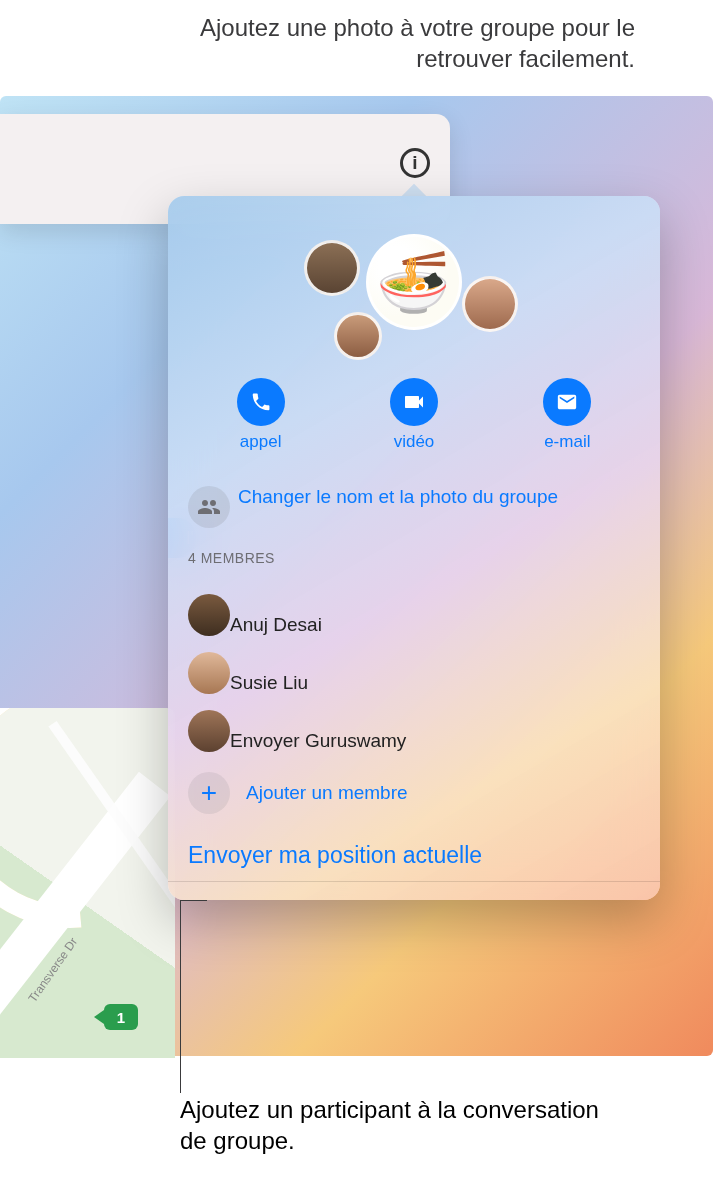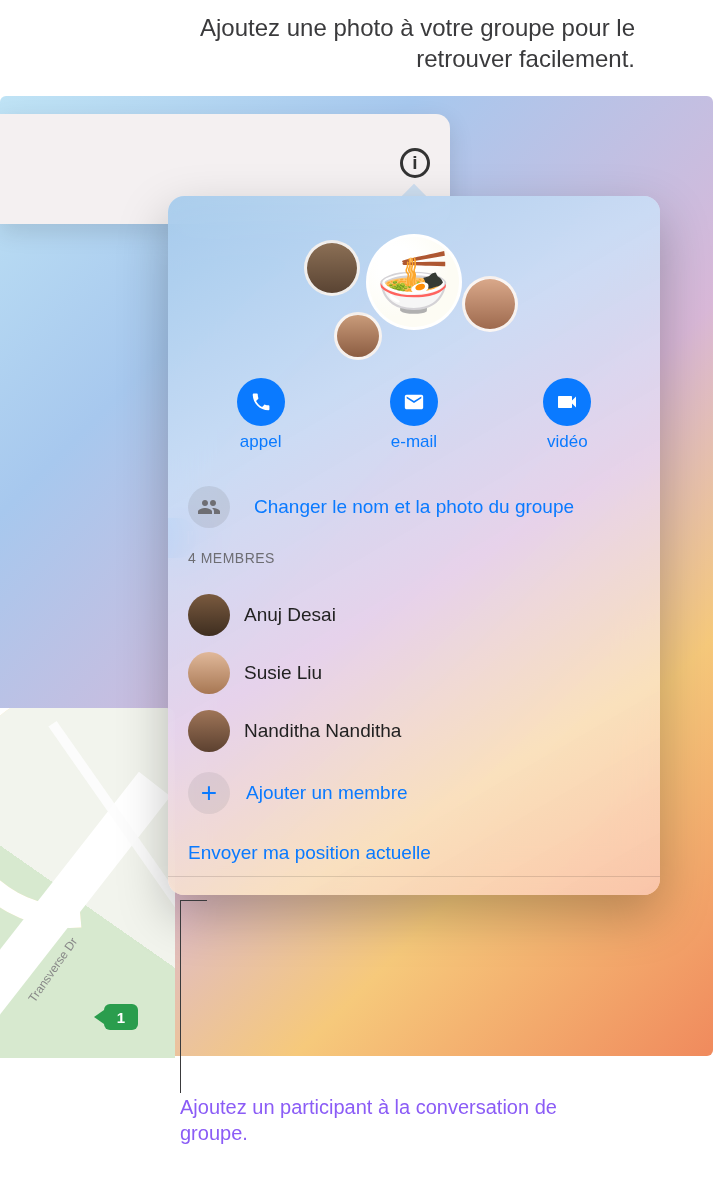--- a/index.html
+++ b/index.html
@@ -9,21 +9,21 @@
   
   .callout-top {
     position: absolute; top: 12px; left: 175px; width: 460px;
     font-size: 24px; color: #3a3a3c; text-align: right; line-height: 1.3;
   }
   .callout-top-foot { position: absolute; top: 578px; left: 624px; width: 26px; height: 1px; background: #3a3a3c; }
 
   
   .callout-bottom {
     position: absolute; top: 1094px; left: 180px; width: 440px;
-    font-size: 20px; color: #8b5cf6; line-height: 1.3;
+    font-size: 24px; color: #000000; line-height: 1.3;
   }
   .callout-bottom-line { position: absolute; top: 900px; left: 180px; width: 1px; height: 193px; background: #3a3a3c; }
   .callout-bottom-foot { position: absolute; top: 900px; left: 181px; width: 26px; height: 1px; background: #3a3a3c; }
 
   
   .desktop {
     position: absolute; top: 96px; left: 0; width: 713px; height: 960px;
     background: linear-gradient(135deg, #bfe3f5 0%, #a7c8ee 25%, #d9b8d8 55%, #f6c97b 75%, #f08a5d 100%);
     border-radius: 6px;
   }
@@ -76,35 +76,35 @@
   .action { display: flex; flex-direction: column; align-items: center; gap: 6px; cursor: pointer; }
   .action .circ { width: 48px; height: 48px; border-radius: 50%; background: #0a7aff; display:flex; align-items:center; justify-content:center; }
   .action .circ svg { fill: #fff; }
   .action .lbl { font-size: 17px; color: #0a7aff; }
 
   
   .bubble-peek { position: absolute; top: 518px; left: 168px; width: 28px; height: 40px;
     background: #0a84ff; border-top-right-radius: 18px; border-bottom-right-radius: 18px; color:#fff; font-size:18px; display:flex; align-items:center; justify-content:flex-end; padding-right:2px; }
 
   
-  .opt-row { display: flex; align-items: center; gap: 24px; padding: 10px 0; }
+  .opt-row { display: flex; gap: 8px; padding: 10px 0; }
   .opt-icon { width: 42px; height: 42px; border-radius: 50%; background: rgba(120,120,128,.18); display:flex; align-items:center; justify-content:center; }
   .opt-icon svg { fill: #6e6e73; }
   .opt-text { font-size: 19px; color: #0a7aff; }
 
   .section-hdr { font-size: 14px; color: #6d6d72; letter-spacing: .5px; margin: 12px 0 20px; }
-  .member { display:flex; align-items:center; gap: 14px; padding: 8px 0; }
+  .member { display:flex; align-items:flex-end; padding: 8px 0; }
   .member .av { width: 42px; height: 42px; border-radius: 50%; }
   .member .nm { font-size: 19px; color: #222; }
 
   .add-row { display:flex; align-items:center; gap: 16px; padding: 12px 0 16px; }
   .add-row .plus { width: 42px; height: 42px; border-radius: 50%; background: rgba(120,120,128,.14); color:#0a7aff; font-size: 28px; line-height: 42px; text-align:center; }
   .add-row .txt { font-size: 19px; color:#0a7aff; }
 
-  .link-row { padding: 12px 0; font-size: 19px; color:#0a7aff; cursor:pointer; }
+  .link-row { padding: 12px 0; font-size: 23px; color:#0a7aff; cursor:pointer; }
   .sep { height: 1px; background: rgba(0,0,0,.12); margin: 0 -20px; }
 
   
   .map {
     position: absolute; top: 708px; left: 0; width: 175px; height: 350px;
     background:
       linear-gradient(35deg, #d7e9cf 0 45%, transparent 45%),
       #f2f4ed;
     border-top-right-radius: 8px;
     overflow: hidden;
@@ -163,34 +163,34 @@
         <div class="action">
           <div class="circ">
             <svg width="22" height="22" viewBox="0 0 24 24">
                 <path d="M6.6 10.8c1.4 2.8 3.8 5.2 6.6 6.6l2.2-2.2c.3-.3.7-.4 1.1-.3 1.2.4 2.4.6 3.7.6.6 0 1 .4 1 1v3.5c0 .6-.4 1-1 1C10.6 21 3 13.4 3 3.8c0-.6.4-1 1-1h3.5c.6 0 1 .4 1 1 0 1.3.2 2.5.6 3.7.1.4 0 .8-.3 1.1L6.6 10.8z"></path>
               </svg>
           </div>
           <div class="lbl">appel</div>
         </div>
         <div class="action">
           <div class="circ">
+            <svg width="24" height="24" viewBox="0 0 24 24">
+                <path d="M17 10.5V7c0-.6-.4-1-1-1H4c-.6 0-1 .4-1 1v10c0 .6.4 1 1 1h12c.6 0 1-.4 1-1v-3.5l4 4v-11l-4 4z"></path>
+              </svg>
+          </div>
+          <div class="lbl">vidéo</div>
+        </div>
+        <div class="action">
+          <div class="circ">
             <svg width="22" height="22" viewBox="0 0 24 24">
                 <path d="M20 4H4c-1.1 0-2 .9-2 2v12c0 1.1.9 2 2 2h16c1.1 0 2-.9 2-2V6c0-1.1-.9-2-2-2zm0 4-8 5-8-5V6l8 5 8-5v2z"></path>
               </svg>
           </div>
           <div class="lbl">e-mail</div>
         </div>
-        <div class="action">
-          <div class="circ">
-            <svg width="24" height="24" viewBox="0 0 24 24">
-                <path d="M17 10.5V7c0-.6-.4-1-1-1H4c-.6 0-1 .4-1 1v10c0 .6.4 1 1 1h12c.6 0 1-.4 1-1v-3.5l4 4v-11l-4 4z"></path>
-              </svg>
-          </div>
-          <div class="lbl">vidéo</div>
-        </div>
       </div>
 
       <div class="opt-row">
         <div class="opt-icon">
           <svg width="24" height="24" viewBox="0 0 24 24">
               <path d="M16 11c1.7 0 3-1.3 3-3s-1.3-3-3-3-3 1.3-3 3 1.3 3 3 3zm-8 0c1.7 0 3-1.3 3-3S9.7 5 8 5 5 6.3 5 8s1.3 3 3 3zm0 2c-2.3 0-7 1.2-7 3.5V19h14v-2.5C15 14.2 10.3 13 8 13zm8 0c-.3 0-.6 0-1 .1 1.2.9 2 2 2 3.4V19h6v-2.5c0-2.3-4.7-3.5-7-3.5z"></path>
             </svg>
         </div>
         <div class="opt-text">Changer le nom et la photo du groupe</div>
       </div>
@@ -200,21 +200,21 @@
       <div class="member">
         <div class="av m-av1"></div>
         <div class="nm">Anuj Desai</div>
       </div>
       <div class="member">
         <div class="av m-av2"></div>
         <div class="nm">Susie Liu</div>
       </div>
       <div class="member">
         <div class="av m-av3"></div>
-        <div class="nm">Nanditha Nanditha</div>
+        <div class="nm">Envoyer Guruswamy</div>
       </div>
 
       <div class="add-row">
         <div class="plus">+</div>
         <div class="txt">Ajouter un membre</div>
       </div>
 
       <div class="link-row">Envoyer ma position actuelle</div>
       <div class="sep"></div>
 

